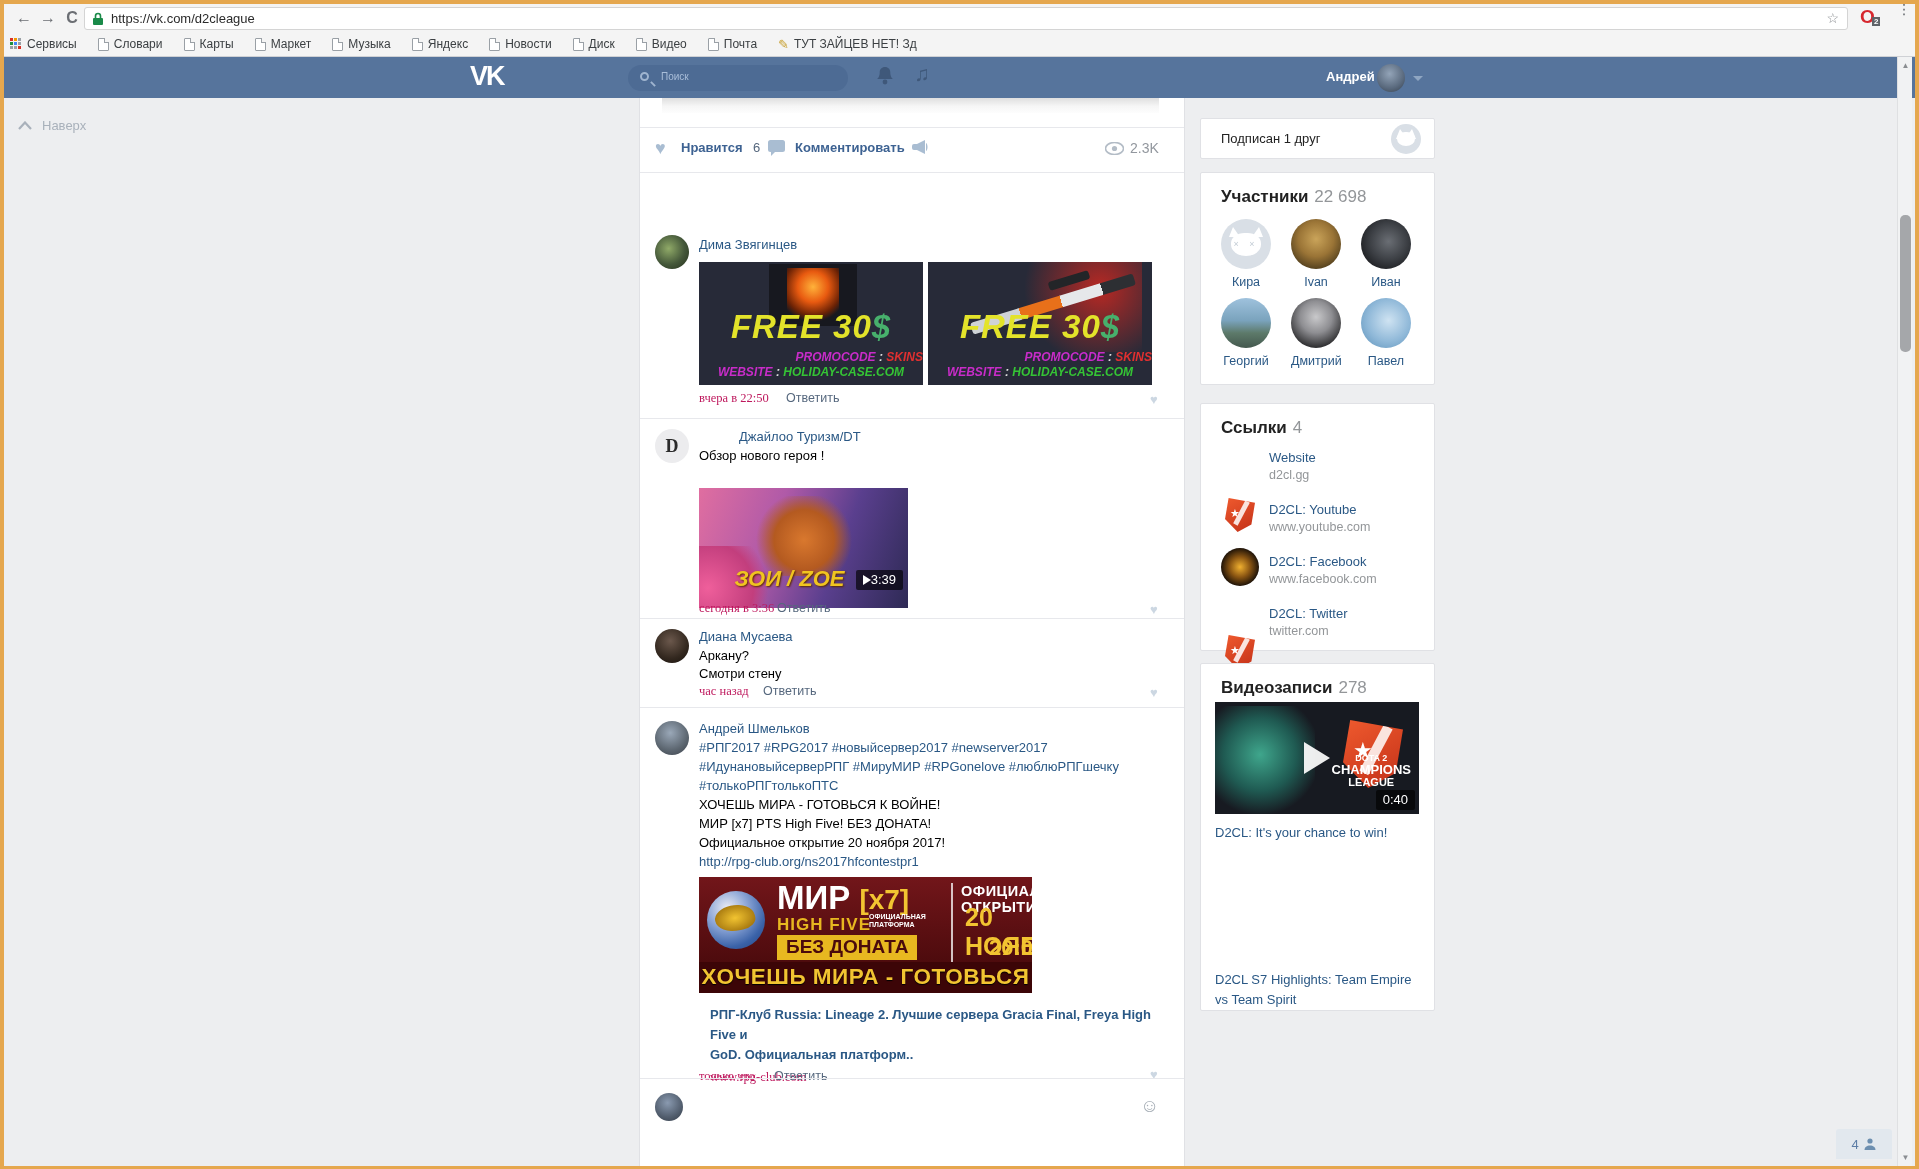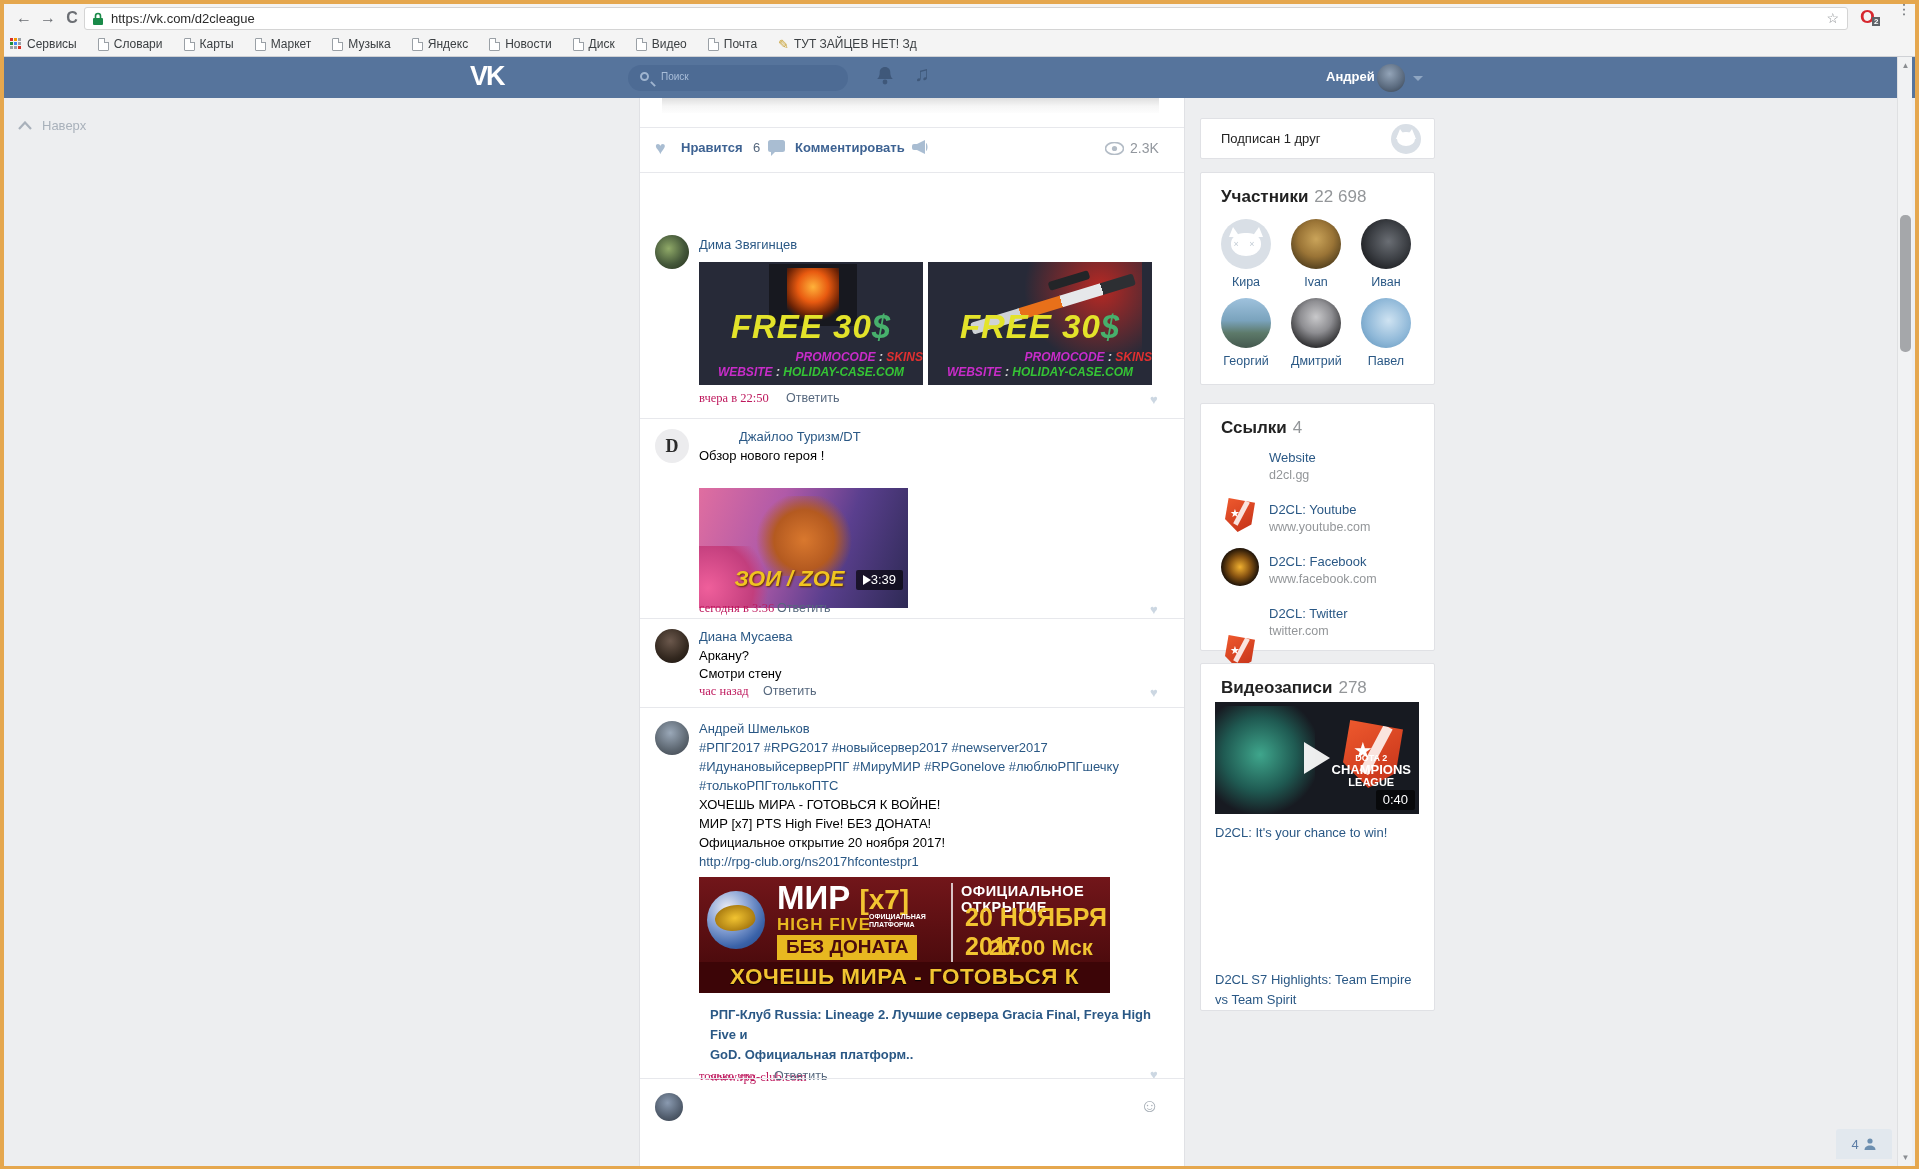--- a/index.html
+++ b/index.html
@@ -68,21 +68,21 @@
 
   
   .zoe { position:absolute; left:60px; top:371px; width:209px; height:120px; background:linear-gradient(110deg,#e06ea0 0%, #b05aa8 35%, #5a3f8e 65%, #2e2a55 100%); overflow:hidden; }
   .zoe .hair { position:absolute; left:55px; top:8px; width:100px; height:80px; background:radial-gradient(circle at 50% 55%, #d9782e 0%, #b45a20 45%, transparent 72%); }
   .zoe .tail { position:absolute; left:-18px; top:58px; width:90px; height:70px; background:radial-gradient(circle at 30% 60%, #ef5f9b, #c23e7d 60%, transparent 80%); }
   .zoe .caption { position:absolute; left:0; right:28px; bottom:16px; text-align:center; font-size:22px; font-weight:bold; font-style:italic; color:#f0c420; text-shadow:1px 1px 2px #5a2a00; }
   .dur-badge { position:absolute; background:rgba(0,0,0,.65); color:#fff; font-size:13px; padding:2px 7px 3px; border-radius:2px; display:flex; align-items:center; }
   .playtri { width:0; height:0; border-top:5px solid transparent; border-bottom:5px solid transparent; border-left:8px solid #fff; }
 
   
-  .mir { position:absolute; left:60px; top:148px; width:411px; height:116px; background:linear-gradient(180deg,#72161a, #4a0a0c 80%); overflow:hidden; }
+  .mir { position:absolute; left:60px; top:148px; width:333px; height:116px; background:linear-gradient(180deg,#72161a, #4a0a0c 80%); overflow:hidden; }
   .mir .globe { position:absolute; left:8px; top:14px; width:58px; height:58px; border-radius:50%; background:radial-gradient(circle at 35% 30%, #edeef5 0%, #8fa8d8 35%, #3a62a8 70%, #24427c); }
   .mir .dove { position:absolute; left:16px; top:28px; width:40px; height:26px; background:radial-gradient(ellipse at 50% 50%, #f2c431, #a87a10 75%); border-radius:50% 60% 40% 60%; transform:rotate(-12deg); }
   .mir .t1 { position:absolute; left:78px; top:2px; font-size:33px; font-weight:bold; color:#fff; }
   .mir .t1 b { color:#f2c431; font-size:28px; }
   .mir .t2 { position:absolute; left:78px; top:38px; font-size:17px; font-weight:bold; color:#e8b820; letter-spacing:1px; }
   .mir .t2small { position:absolute; left:170px; top:36px; font-size:7px; font-weight:bold; color:#fff; width:60px; line-height:8px; }
   .mir .nodonate { position:absolute; left:78px; top:58px; background:#e8b820; color:#4a0a0c; font-weight:bold; font-size:19px; padding:1px 9px 2px; }
   .mir .vline { position:absolute; left:252px; top:6px; width:2px; height:80px; background:rgba(255,255,255,.75); }
   .mir .r1 { position:absolute; left:262px; top:6px; font-size:14.5px; font-weight:bold; color:#fff; letter-spacing:.5px; }
   .mir .r2 { position:absolute; left:266px; top:26px; font-size:25px; font-weight:bold; color:#f2c431; }

